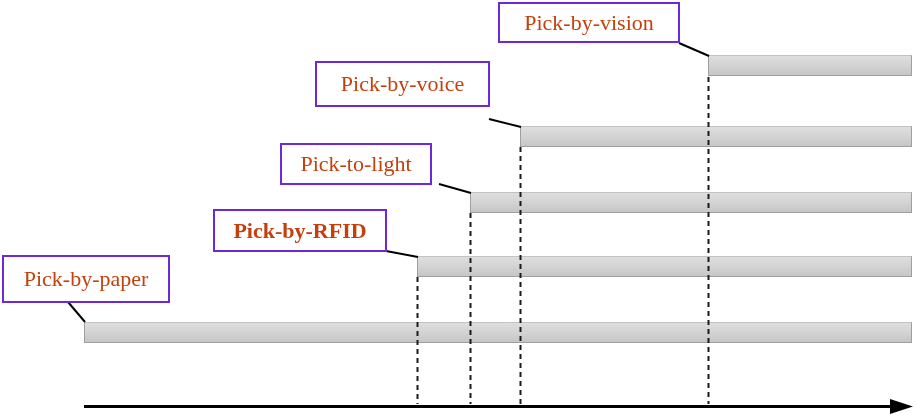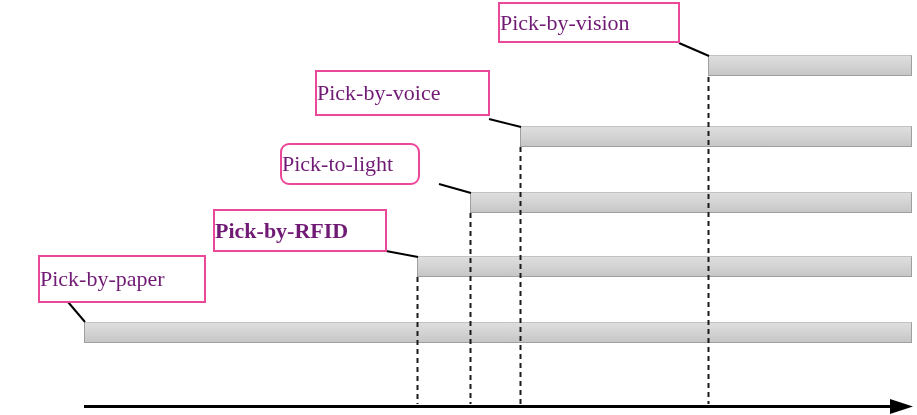--- a/index.html
+++ b/index.html
@@ -32,34 +32,34 @@
     position: absolute;
     left: 0; top: 0;
     width: 917px;
     height: 415px;
     pointer-events: none;
   }
 
   .label-box {
     position: absolute;
     background: #ffffff;
-    border: 2px solid #ec4899;
+    border: 2px solid #6d28d9;
     display: flex;
     align-items: center;
-    justify-content: flex-start;
+    justify-content: center;
     font-size: 22px;
-    color: #701a75;
+    color: #c2410c;
     white-space: nowrap;
     box-sizing: border-box;
   }
   .label-vision { left: 498px; top: 2px;   width: 182px; height: 41px; }
-  .label-voice  { left: 315px; top: 70px;  width: 175px; height: 46px; }
-  .label-light  { left: 280px; top: 143px; width: 140px; height: 42px; border-radius: 9px; }
+  .label-voice  { left: 315px; top: 61px;  width: 175px; height: 46px; }
+  .label-light  { left: 280px; top: 143px; width: 152px; height: 42px; }
   .label-rfid   { left: 213px; top: 209px; width: 174px; height: 43px; font-weight: bold; }
-  .label-paper  { left: 2px;   top: 255px; width: 168px; height: 48px; margin-left: 36px; }
+  .label-paper  { left: 2px;   top: 255px; width: 168px; height: 48px; }
 </style>
 </head>
 <body>
 
 <div class="canvas">
 
   <div class="bar bar-vision"></div>
   <div class="bar bar-voice"></div>
   <div class="bar bar-light"></div>
   <div class="bar bar-rfid"></div>

